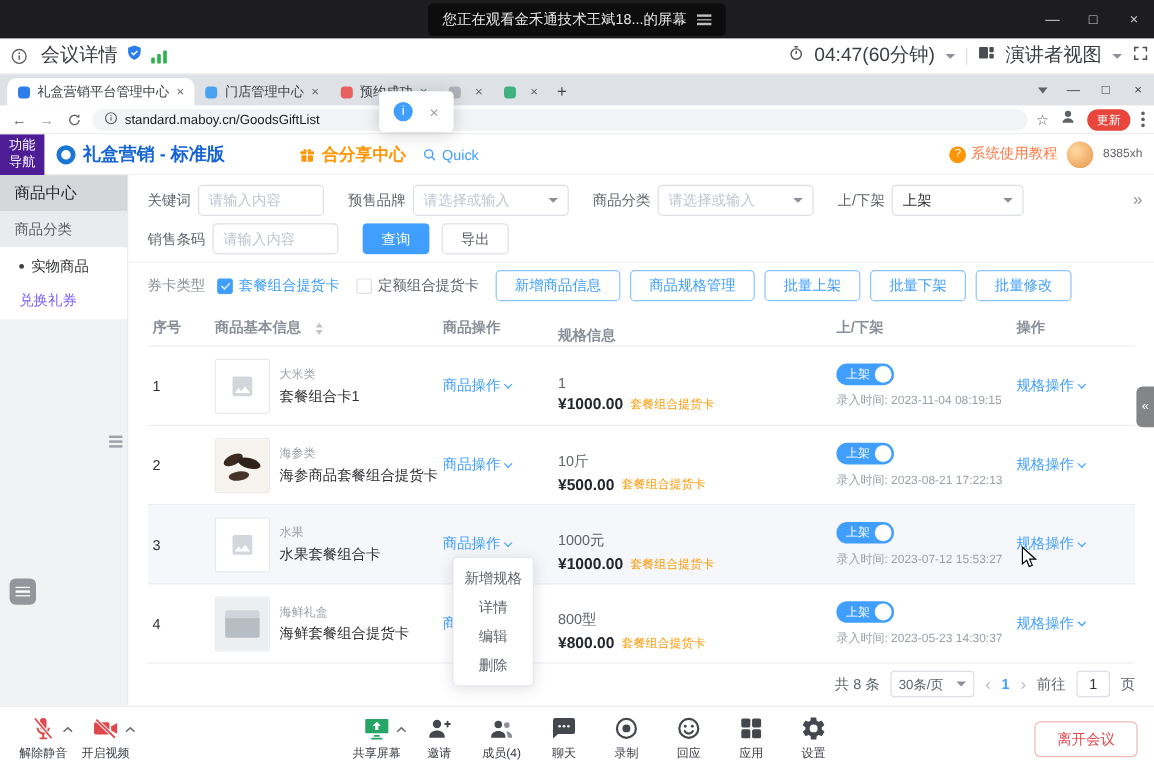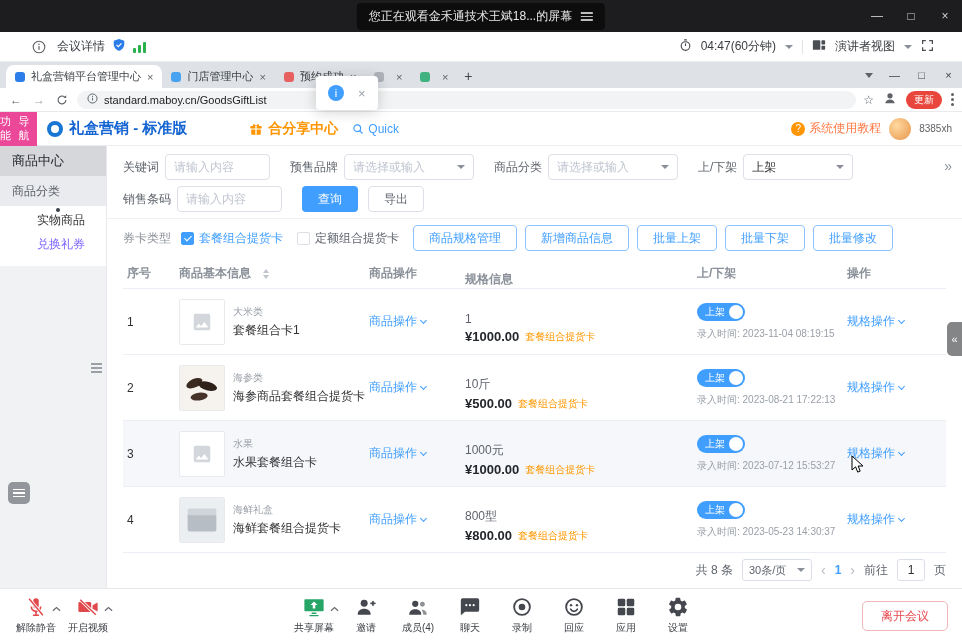--- a/index.html
+++ b/index.html
@@ -8,21 +8,21 @@
 
   
   .titlebar{height:32px;background:#1d1d1f;display:flex;align-items:center;justify-content:flex-end;position:relative;}
   .tb-badge{position:absolute;left:50%;top:3px;transform:translateX(-50%);background:#0d0d0d;color:#e9e9e9;font-size:12px;padding:5px 12px;border-radius:4px;display:flex;align-items:center;gap:9px;white-space:nowrap;}
   .hlines{display:inline-flex;flex-direction:column;gap:2px;}
   .hlines i{width:12px;height:1.5px;background:#bdbdbd;display:block;}
   .tb-controls{display:flex;}
   .tb-controls span{width:34px;height:32px;display:flex;align-items:center;justify-content:center;color:#cfcfcf;font-size:12px;}
 
   
-  .meet-top{height:30px;background:#fff;border-bottom:1px solid #ececec;display:flex;align-items:center;padding:0 28px;font-size:12px;color:#3a3d42;gap:7px;}
+  .meet-top{height:30px;background:#fff;border-bottom:1px solid #ececec;display:flex;align-items:center;padding:0 5px;font-size:16px;color:#3a3d42;gap:7px;}
   .mt-right{margin-left:auto;display:flex;align-items:center;gap:9px;}
   .vsep{width:1px;height:14px;background:#e2e2e2;}
   .sig{display:flex;align-items:flex-end;gap:2px;height:12px;}
   .sig i{width:3px;background:#2bb24c;display:block;border-radius:1px;}
   .caret{width:0;height:0;border-left:4px solid transparent;border-right:4px solid transparent;border-top:4px solid #8a8f99;display:inline-block;}
 
   
   .tabstrip{height:26px;background:#dee1e6;display:flex;align-items:flex-end;padding-left:6px;}
   .tab{height:23px;display:flex;align-items:center;gap:6px;padding:0 9px;font-size:11px;color:#3c4043;border-radius:8px 8px 0 0;position:relative;}
   .tab.active{background:#fff;}
@@ -39,40 +39,40 @@
   .nav-ic.dis{color:#9aa0a6;}
   .omnibox{flex:1;height:18px;background:#f1f3f4;border-radius:9px;display:flex;align-items:center;padding:0 10px;gap:6px;font-size:11px;color:#202124;}
   .ab-right{display:flex;align-items:center;gap:9px;}
   .star{color:#5f6368;font-size:12px;}
   .update-pill{background:#e8453c;color:#fff;font-size:10px;border-radius:9px;padding:2px 8px;}
   .kebab{display:inline-flex;flex-direction:column;gap:2px;}
   .kebab i{width:3px;height:3px;border-radius:50%;background:#5f6368;display:block;}
 
   
   .app-header{height:34px;background:#fff;display:flex;align-items:center;border-bottom:1px solid #ebedf0;}
-  .nav-btn{width:37px;height:34px;background:#ec4899;color:#fff;font-size:11px;display:flex;flex-direction:row;align-items:center;justify-content:center;line-height:1.25;flex:none;}
+  .nav-btn{width:37px;height:34px;background:#4c1d95;color:#fff;font-size:11px;display:flex;flex-direction:column;align-items:center;justify-content:center;line-height:1.25;flex:none;}
   .logo{display:flex;align-items:center;gap:6px;margin-left:10px;}
   .logo-mark{width:16px;height:16px;border:4px solid #1976d2;border-radius:50%;}
   .logo-text{font-size:15px;font-weight:bold;color:#1464d2;white-space:nowrap;}
   .share-center{display:flex;align-items:center;gap:5px;margin-left:62px;color:#ff9500;font-weight:bold;font-size:14px;white-space:nowrap;}
   .promo{margin-left:34px;color:#9a9ea5;font-size:12px;white-space:nowrap;}
   .quick{display:flex;align-items:center;gap:4px;margin-left:14px;color:#409eff;font-size:12px;}
   .ah-right{margin-left:auto;display:flex;align-items:center;gap:8px;padding-right:10px;}
   .help{display:flex;align-items:center;gap:4px;color:#ff7a45;font-size:12px;white-space:nowrap;}
   .help-q{width:14px;height:14px;border-radius:50%;background:#ff9500;color:#fff;font-size:10px;display:flex;align-items:center;justify-content:center;}
   .avatar{width:22px;height:22px;border-radius:50%;background:radial-gradient(circle at 35% 35%,#ffd9a0,#e8944a);flex:none;}
   .uname{font-size:10px;color:#606266;}
 
   
   .app-body{display:flex;height:442px;}
   .sidebar{width:107px;background:#f1f2f4;display:flex;flex-direction:column;border-right:1px solid #e6e8eb;flex:none;}
   .sb-title{height:30px;background:#d5d7db;display:flex;align-items:center;padding-left:12px;font-size:13px;color:#23262b;}
   .sb-group{height:30px;background:#e9ebee;display:flex;align-items:center;padding-left:12px;font-size:12px;color:#5a5e66;}
   .sb-sub{background:#fff;padding:2px 0;}
-  .sb-item{height:28px;display:flex;align-items:center;padding-left:16px;font-size:12px;color:#303133;flex-direction:column;}
+  .sb-item{height:28px;display:flex;align-items:center;padding-left:16px;font-size:12px;color:#303133;}
   .sb-item .dot{width:4px;height:4px;border-radius:50%;background:#3a3f47;margin-right:6px;flex:none;}
   .sb-item.active{color:#7b61ff;}
   .sb-fill{flex:1;}
 
   .main{flex:1;position:relative;padding:8px 16px 0;background:#fff;overflow:hidden;}
   .frow{display:flex;align-items:center;font-size:12px;color:#5f646c;margin-bottom:6px;}
   .fgroup{display:flex;align-items:center;margin-right:20px;}
   .fgroup label{margin-right:6px;white-space:nowrap;}
   .input,.select{height:26px;border:1px solid #dcdfe6;border-radius:4px;background:#fff;font-size:12px;color:#303133;}
   input.input{outline:none;padding:0 8px;font-family:inherit;}
@@ -385,22 +385,22 @@
     <div class="toolrow">
       <span class="cklabel">券卡类型</span>
       <div class="ck checked">
         <span class="ckbox"></span>
         <span class="cktext">套餐组合提货卡</span>
       </div>
       <div class="ck">
         <span class="ckbox"></span>
         <span class="cktext">定额组合提货卡</span>
       </div>
+      <button class="btn btn-outline">新增商品信息</button>
       <button class="btn btn-outline">商品规格管理</button>
-      <button class="btn btn-outline">新增商品信息</button>
       <button class="btn btn-outline">批量上架</button>
       <button class="btn btn-outline">批量下架</button>
       <button class="btn btn-outline">批量修改</button>
     </div>
 
     <div class="tr thead">
       <div class="c1">序号</div>
       <div class="c2">
           <span>商品基本信息</span>
         <span class="sort">
@@ -526,20 +526,26 @@
           <span class="tag">套餐组合提货卡</span>
           </div>
       </div>
       <div class="c5">
         <div class="toggle">上架</div>
         <div class="time">录入时间: 2023-05-23 14:30:37</div>
       </div>
       <div class="c6"><span class="oplink"><span>规格操作</span><span class="chev"></span></span></div>
     </div>
 
+    <div class="dropdown">
+      <div class="dd-item">新增规格</div>
+      <div class="dd-item">详情</div>
+      <div class="dd-item">编辑</div>
+      <div class="dd-item">删除</div>
+    </div>
 
     <div class="pager">
       <span>共 8 条</span>
       <div class="psize">
         <span>30条/页</span>
         <span class="caret"></span>
       </div>
       <span class="pbtn">‹</span>
       <span class="pcur">1</span>
       <span class="pbtn">›</span>

